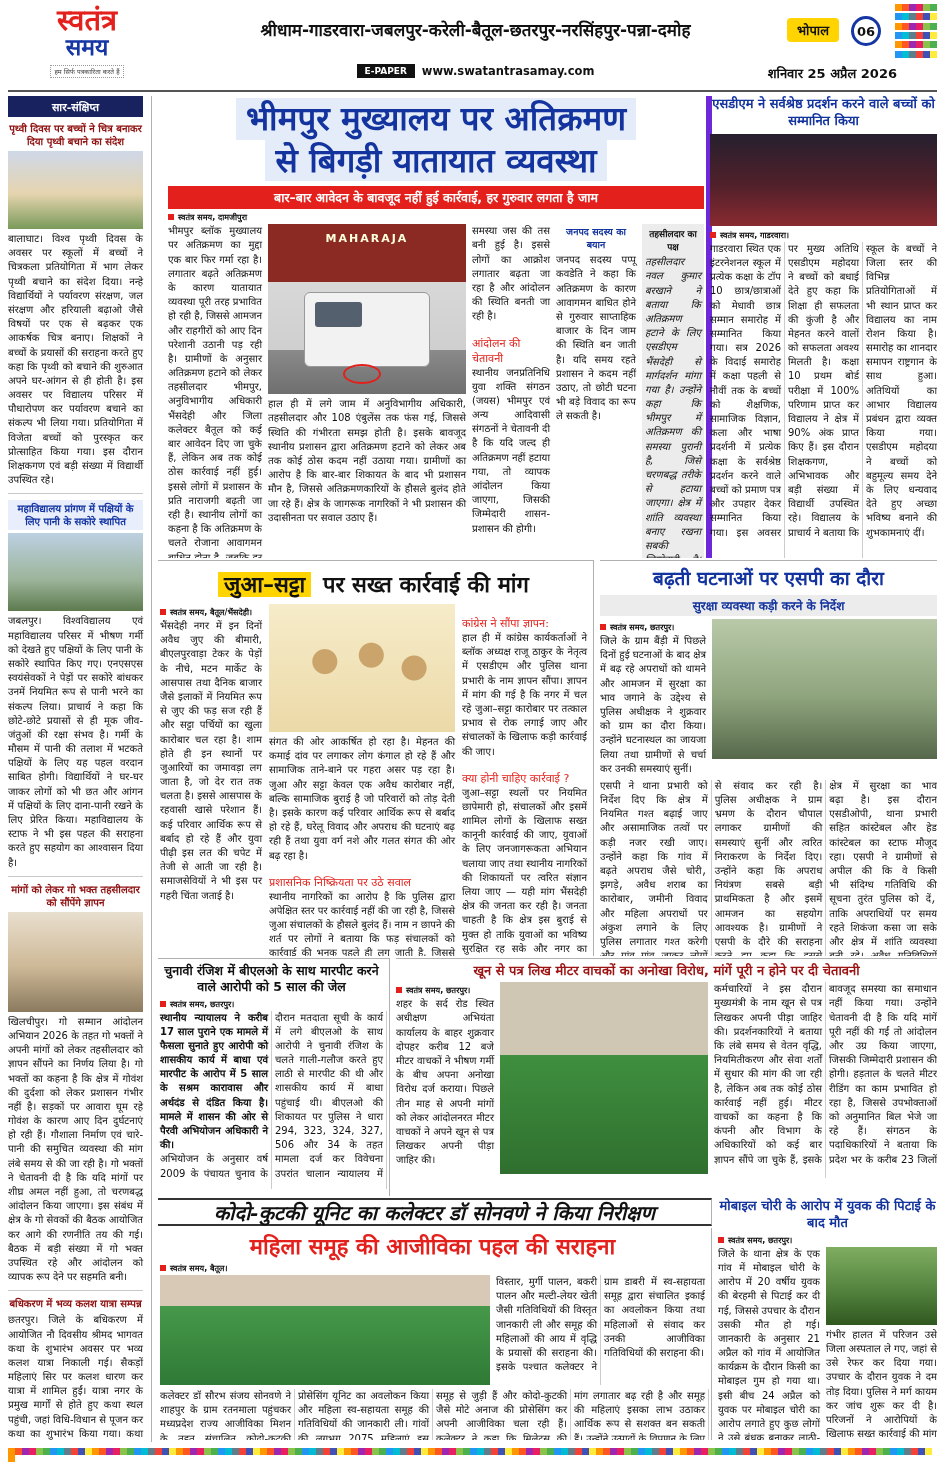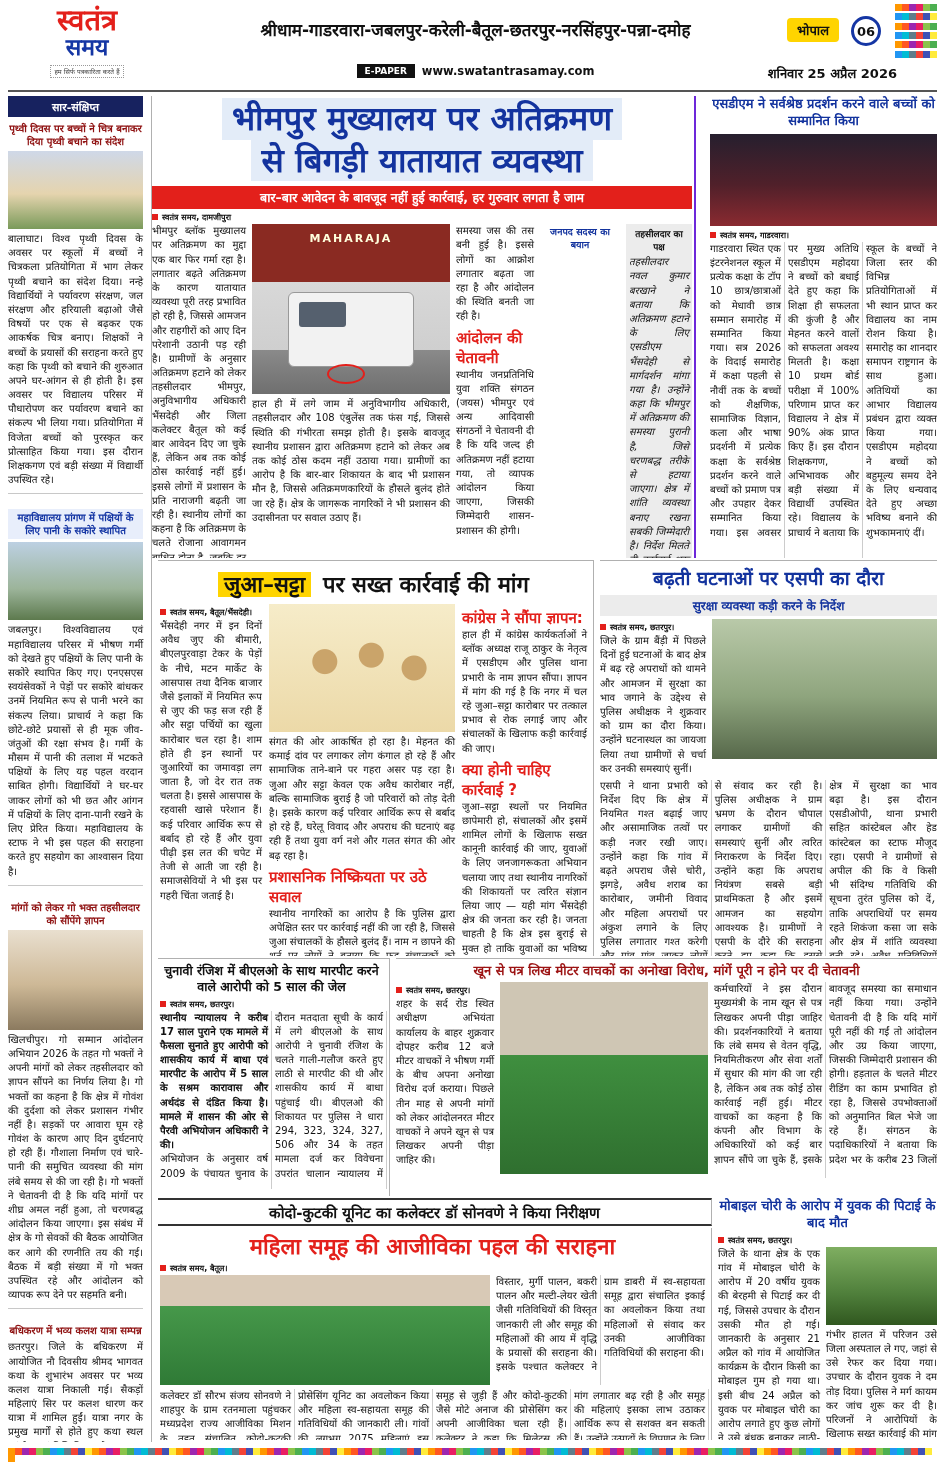--- a/index.html
+++ b/index.html
@@ -22,38 +22,38 @@
   .mh-row2{position:absolute;left:158px;right:152px;top:60px;display:flex;align-items:center;justify-content:center;gap:7px;}
   .epaper-box{background:#111;color:#fff;font-size:9px;font-weight:bold;padding:2px 8px;}
   .mh-url{font-size:11.5px;font-weight:bold;}
   .mh-date{position:absolute;right:40px;top:60px;font-size:13px;font-weight:bold;}
   .mosaic{display:flex;flex-wrap:wrap;overflow:hidden;}
   .mosaic span{width:7px;height:7px;display:inline-block;}
   #corner-mosaic{position:absolute;right:0;top:0;width:42px;height:56px;}
   
   #sidebar{position:absolute;left:8px;top:96px;width:144px;height:1346px;border-right:1px solid #b0b0b0;padding-right:8px;overflow:hidden;}
   .sb-head{background:#17225f;color:#fff;font-size:11px;font-weight:bold;text-align:center;padding:3px 0;margin-bottom:5px;}
-  .sb-art{border-bottom:1px solid #c8c8c8;padding-bottom:6px;margin-bottom:15px;}
+  .sb-art{border-bottom:1px solid #c8c8c8;padding-bottom:6px;margin-bottom:6px;}
   .sb-title{color:#8f1212;font-weight:bold;font-size:10px;line-height:1.3;text-align:center;margin-bottom:3px;}
   .sb-title.alt{color:#1536a4;background:#e8eefb;padding:2px 1px;}
   .sb-photo{height:78px;margin-bottom:3px;}
   .sb-photo.tall{height:100px;}
   
-  #main-art{position:absolute;left:150px;top:96px;width:546px;height:462px;border-right:2px solid #6d28d9;padding:0 2px 0 2px;overflow:hidden;}
+  #main-art{position:absolute;left:166px;top:96px;width:546px;height:462px;border-right:6px solid #6d28d9;padding:0 2px 0 2px;overflow:hidden;}
   .main-head{text-align:center;line-height:1.2;margin-top:2px;}
   .main-head span{display:inline-block;background:#e3ecf8;color:#13339e;font-weight:bold;font-size:33px;padding:1px 10px;}
   .red-bar{background:#e3201b;color:#fff;font-size:12.5px;font-weight:bold;text-align:center;padding:3px 0;margin:5px 0 2px;}
   .ma-body{display:flex;gap:6px;margin-top:2px;height:352px;}
   .c1{width:94px;} .cphoto{width:198px;} .c3{width:78px;} .c4{width:80px;} .c5{flex:1;}
   .van-photo{height:170px;margin-bottom:3px;background:linear-gradient(180deg,#8a2a22 0%,#8a2a22 34%,#d8d8d8 34%,#cfcfcf 74%,#8a8a8a 74%,#6f6f6f 100%);}
   .van-label{position:absolute;top:8px;left:0;right:0;text-align:center;color:#ffd;font-weight:bold;font-size:11px;letter-spacing:2px;}
   .van-body{position:absolute;left:18%;top:40%;width:64%;height:44%;background:#f2f2f2;border:1px solid #999;border-radius:6px;}
   .van-window{position:absolute;left:8%;top:12%;width:38%;height:34%;background:#55606e;border-radius:3px;}
   .plate-circle{position:absolute;left:38%;bottom:6%;width:38px;height:20px;border:2px solid #e3201b;border-radius:50%;}
-  .sub-red{color:#e3201b;font-weight:bold;font-size:15px;margin:3px 0 1px;}
+  .sub-red{color:#e3201b;font-weight:normal;font-size:11px;margin:11px 0 1px;}
   .sub-blue{color:#13339e;font-weight:bold;font-size:9.5px;text-align:center;margin:1px 0 2px;}
   .tehsildar-box{background:#ececec;padding:3px;font-style:italic;}
   .tehsildar-box h4{font-size:9px;text-align:center;font-style:normal;margin-bottom:2px;}
   
   #sdm-art{position:absolute;left:710px;top:96px;width:227px;height:462px;overflow:hidden;}
   .sdm-head{color:#13339e;font-weight:bold;font-size:13px;text-align:center;line-height:1.3;}
   .sdm-photo{height:92px;margin:4px 0 3px;background:linear-gradient(180deg,#261f2e 0%,#50202a 55%,#8a2a30 100%);}
   .sdm-body{column-count:3;column-gap:7px;column-rule:1px solid #ccc;height:322px;}
   
   #gamble-art{position:absolute;left:158px;top:560px;width:436px;height:396px;border-top:1px solid #b0b0b0;border-right:1px solid #b0b0b0;padding:4px 6px 0 2px;overflow:hidden;}
@@ -77,21 +77,21 @@
   .jail-body{column-count:2;column-gap:7px;column-rule:1px solid #ccc;height:178px;margin-top:2px;}
   .lead{font-weight:bold;}
   
   #blood-art{position:absolute;left:396px;top:958px;width:541px;height:238px;border-top:1px solid #b0b0b0;padding-top:4px;overflow:hidden;}
   .blood-head{color:#9c1313;font-size:13px;font-weight:bold;text-align:center;line-height:1.25;}
   .b-row{display:flex;gap:6px;margin-top:3px;height:196px;}
   .b-c1{width:98px;}
   .b-photo{width:208px;height:192px;background:linear-gradient(180deg,#cfc6b4 0%,#cfc6b4 38%,#3f8f3f 38%,#2f6f2f 100%);}
   .b-body{flex:1;column-count:2;column-gap:7px;column-rule:1px solid #ccc;}
   
-  #banner{position:absolute;left:158px;top:1198px;width:554px;height:28px;border-top:2px solid #333;border-bottom:2px solid #333;border-right:1px solid #b0b0b0;display:flex;align-items:center;justify-content:center;font-size:15px;font-weight:bold;}
+  #banner{position:absolute;left:158px;top:1198px;width:554px;height:28px;border-top:2px solid #333;border-bottom:2px solid #333;border-right:1px solid #b0b0b0;display:flex;align-items:center;justify-content:center;font-size:20px;font-weight:bold;font-style:italic;}
   
   #women-art{position:absolute;left:158px;top:1228px;width:554px;height:212px;border-right:1px solid #b0b0b0;padding:2px 6px 0 2px;overflow:hidden;}
   .w-head{color:#e3201b;font-size:22px;font-weight:bold;text-align:center;}
   .w-row{display:flex;gap:6px;margin-top:2px;}
   .w-photo{width:330px;height:110px;background:linear-gradient(180deg,#d8c9b6 0%,#d8c9b6 28%,#46984a 28%,#2f7a36 100%);}
   .w-right{flex:1;column-count:2;column-gap:7px;column-rule:1px solid #ccc;}
   .w-bottom{column-count:4;column-gap:7px;column-rule:1px solid #ccc;margin-top:4px;height:58px;}
   
   #mobile-art{position:absolute;left:718px;top:1198px;width:219px;height:242px;overflow:hidden;}
   .mob-head{color:#13339e;font-size:13px;font-weight:bold;text-align:center;line-height:1.3;}
@@ -206,20 +206,21 @@
         </div>
         <div class="body7">हाल ही में लगे जाम में अनुविभागीय अधिकारी, तहसीलदार और 108 एंबुलेंस तक फंस गई, जिससे स्थिति की गंभीरता समझ होती है। इसके बावजूद स्थानीय प्रशासन द्वारा अतिक्रमण हटाने को लेकर अब तक कोई ठोस कदम नहीं उठाया गया। ग्रामीणों का आरोप है कि बार-बार शिकायत के बाद भी प्रशासन मौन है, जिससे अतिक्रमणकारियों के हौसले बुलंद होते जा रहे हैं। क्षेत्र के जागरूक नागरिकों ने भी प्रशासन की उदासीनता पर सवाल उठाए हैं।</div>
       </div>
       <div class="c3">
         <p class="body7">समस्या जस की तस बनी हुई है। इससे लोगों का आक्रोश लगातार बढ़ता जा रहा है और आंदोलन की स्थिति बनती जा रही है।</p>
         <h4 class="sub-red">आंदोलन की चेतावनी</h4>
         <p class="body7">स्थानीय जनप्रतिनिधि युवा शक्ति संगठन (जयस) भीमपुर एवं अन्य आदिवासी संगठनों ने चेतावनी दी है कि यदि जल्द ही अतिक्रमण नहीं हटाया गया, तो व्यापक आंदोलन किया जाएगा, जिसकी जिम्मेदारी शासन-प्रशासन की होगी।</p>
       </div>
       <div class="c4">
         <h4 class="sub-blue">जनपद सदस्य का बयान</h4>
+        <p class="body7">जनपद सदस्य पप्पू कवडेति ने कहा कि अतिक्रमण के कारण आवागमन बाधित होने से गुरुवार साप्ताहिक बाजार के दिन जाम की स्थिति बन जाती है। यदि समय रहते प्रशासन ने कदम नहीं उठाए, तो छोटी घटना भी बड़े विवाद का रूप ले सकती है।</p>
       </div>
       <div class="c5">
         <div class="tehsildar-box">
           <h4>तहसीलदार का पक्ष</h4>
           <p class="body7">तहसीलदार नवल कुमार बरखाने ने बताया कि अतिक्रमण हटाने के लिए एसडीएम भैंसदेही से मार्गदर्शन मांगा गया है। उन्होंने कहा कि भीमपुर में अतिक्रमण की समस्या पुरानी है, जिसे चरणबद्ध तरीके से हटाया जाएगा। क्षेत्र में शांति व्यवस्था बनाए रखना सबकी जिम्मेदारी है। निर्देश मिलते ही कार्रवाई शुरू कर दी जाएगी और मुख्यालय को जाम की समस्या से स्थायी रूप से निजात दिलाई जाएगी।</p>
         </div>
       </div>
     </div>
   </div>
 

